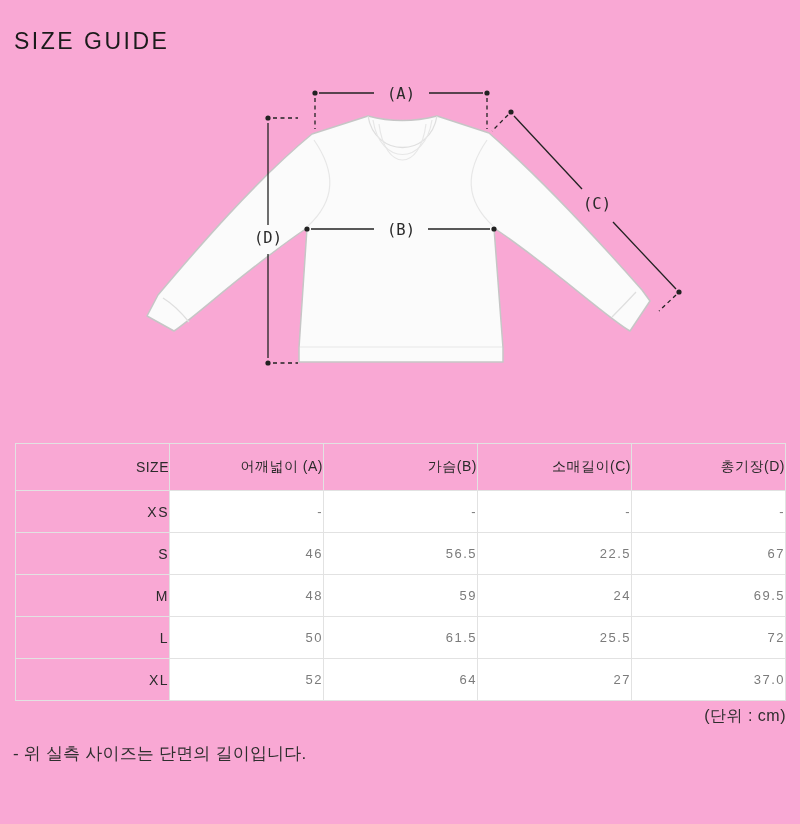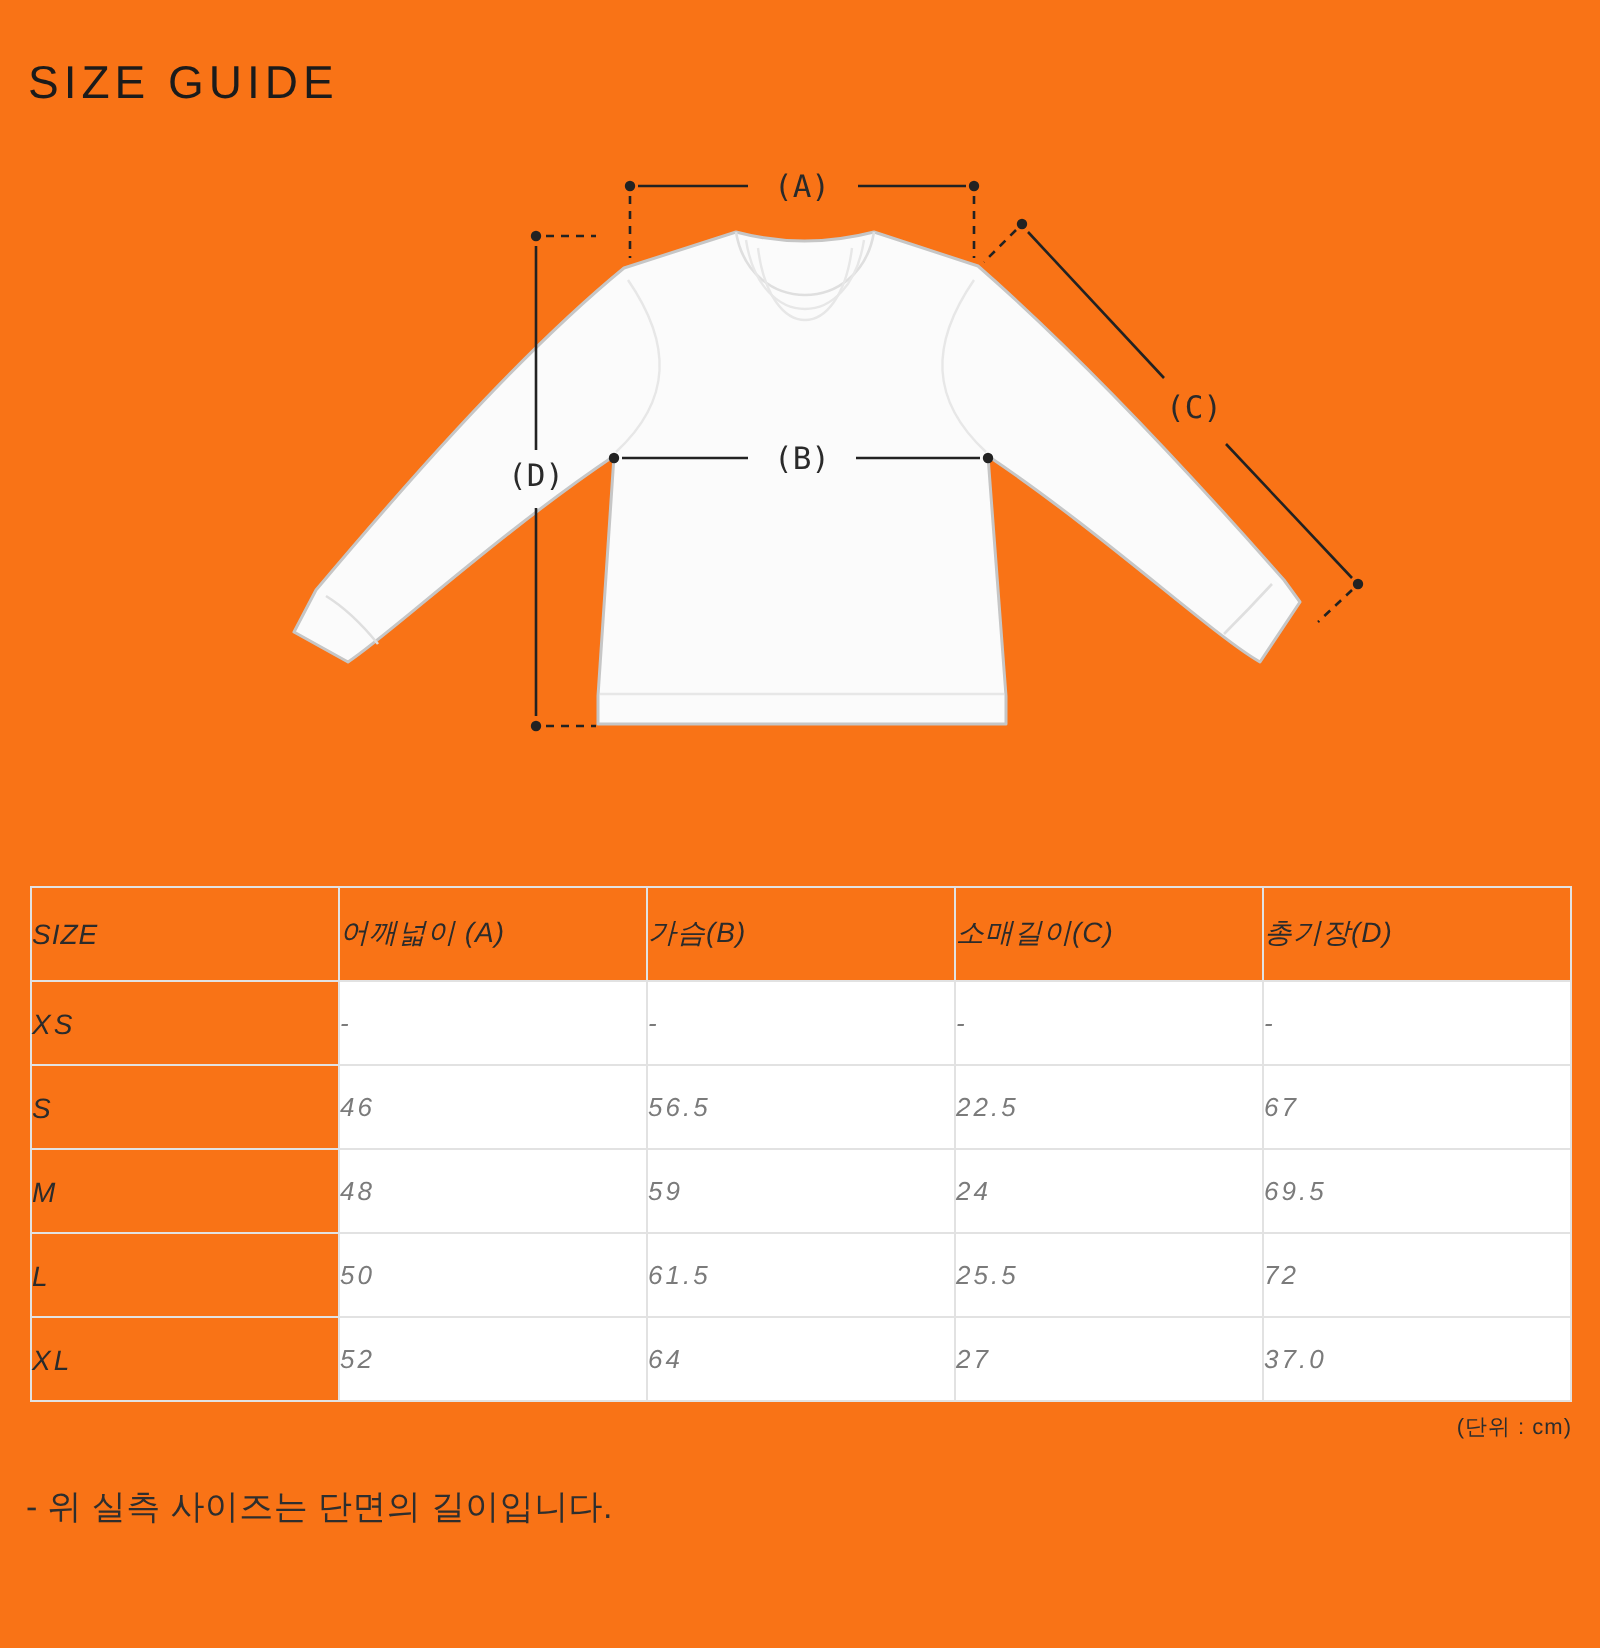--- a/index.html
+++ b/index.html
@@ -1,17 +1,17 @@
 <!DOCTYPE html>
 <html><head>
 <meta charset="utf-8">
 <style>
   html,body{margin:0;padding:0;}
   #page{
-    position:relative;width:800px;height:824px;background:#f97316;
+    position:relative;width:800px;height:824px;background:#f9a8d4;
     font-family:"Liberation Sans", sans-serif;overflow:hidden;
   }
   .title{
     position:absolute;left:14px;top:28px;font-size:23px;font-weight:500;
     letter-spacing:2.5px;color:#1b1b1b;
   }
   svg.diagram{position:absolute;left:0;top:0;}
   .garment{fill:#fbfbfb;stroke:#c6c6c6;stroke-width:1.5;stroke-linejoin:round;}
   .detail{fill:none;stroke:#dfdfdf;stroke-width:1.3;}
   .detail2{fill:none;stroke:#e7e7e7;stroke-width:1.2;}
@@ -20,28 +20,28 @@
   .measure circle{fill:#222;stroke:none;}
   .measure text{
     font-family:"DejaVu Sans Mono", monospace;font-size:15.5px;fill:#2a2a2a;
     text-anchor:middle;
   }
   table.size-table{
     position:absolute;left:15px;top:443px;width:771px;
     border-collapse:collapse;table-layout:fixed;
   }
   .size-table th,.size-table td{
-    border:1px solid #e2e2e2;text-align:left;vertical-align:middle;
-    font-weight:normal;padding:0;font-style:italic;
+    border:1px solid #e2e2e2;text-align:right;vertical-align:middle;
+    font-weight:normal;padding:0;
   }
   .size-table thead th{height:46px;font-size:14px;color:#2b2b2b;letter-spacing:0.5px;}
   .size-table tbody th{height:41px;font-size:14px;color:#2b2b2b;letter-spacing:1.5px;background:transparent;}
   .size-table tbody td{height:41px;font-size:13px;color:#7b7b7b;letter-spacing:1.5px;background:#ffffff;}
   .unit-note{
-    position:absolute;right:14px;top:706px;font-size:11px;color:#2d2d2d;
+    position:absolute;right:14px;top:706px;font-size:16px;color:#2d2d2d;
     letter-spacing:0.5px;
   }
   .footnotes{
     position:absolute;left:13px;top:743px;font-size:17px;color:#2e2e2e;
     line-height:21px;letter-spacing:0.2px;
   }
 </style>
 </head>
 <body>
 

